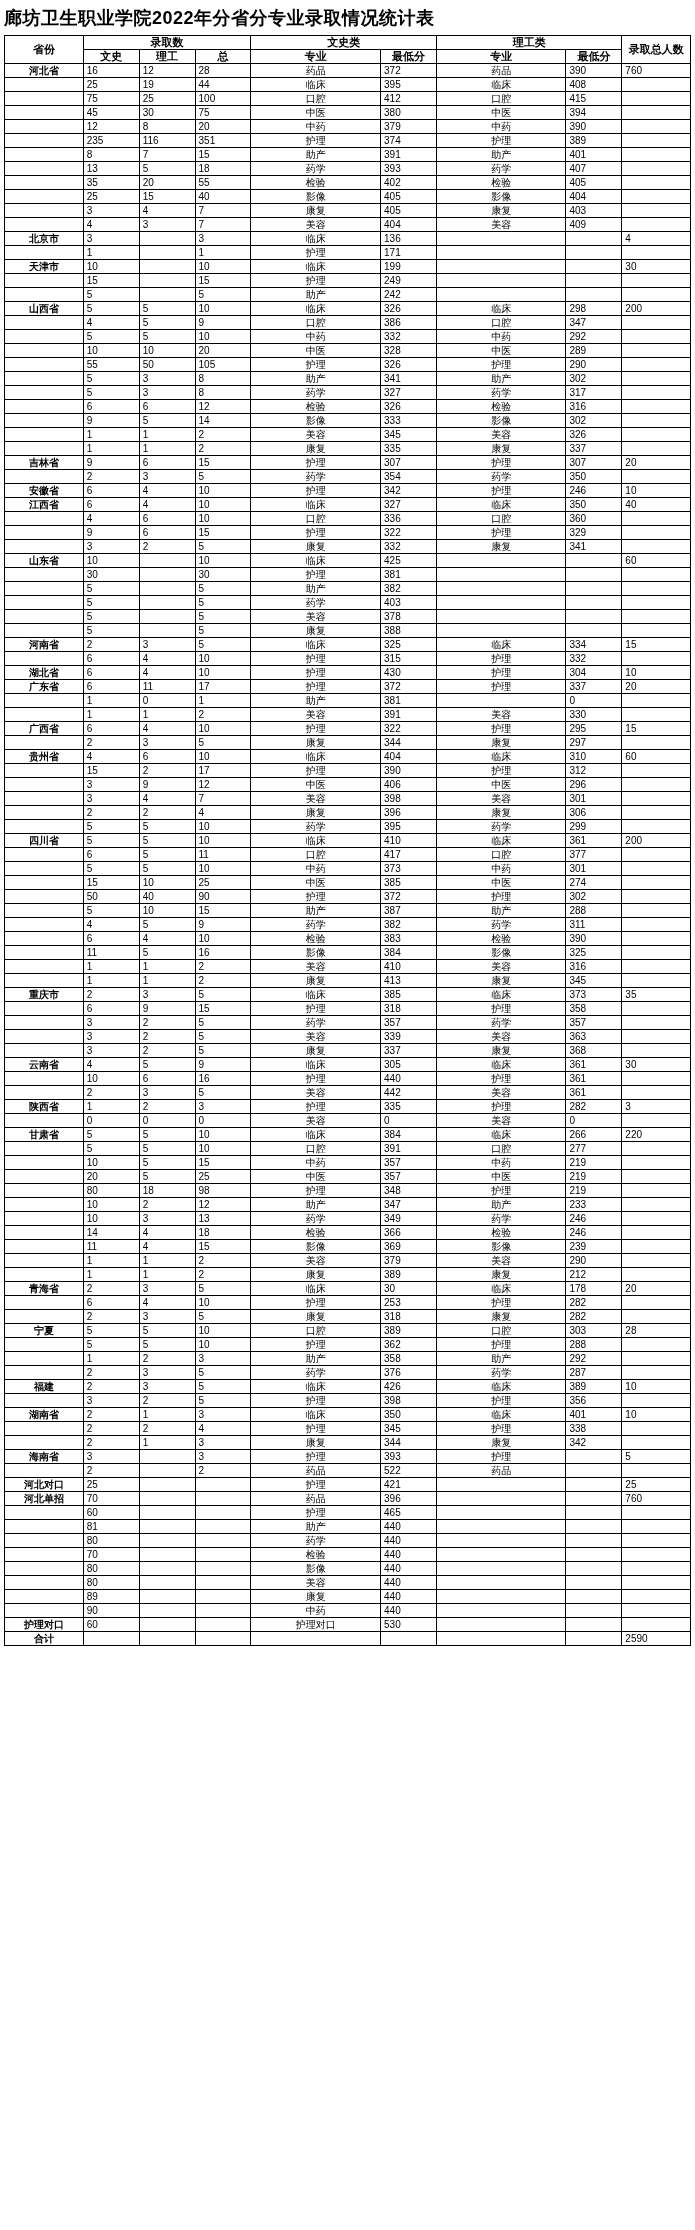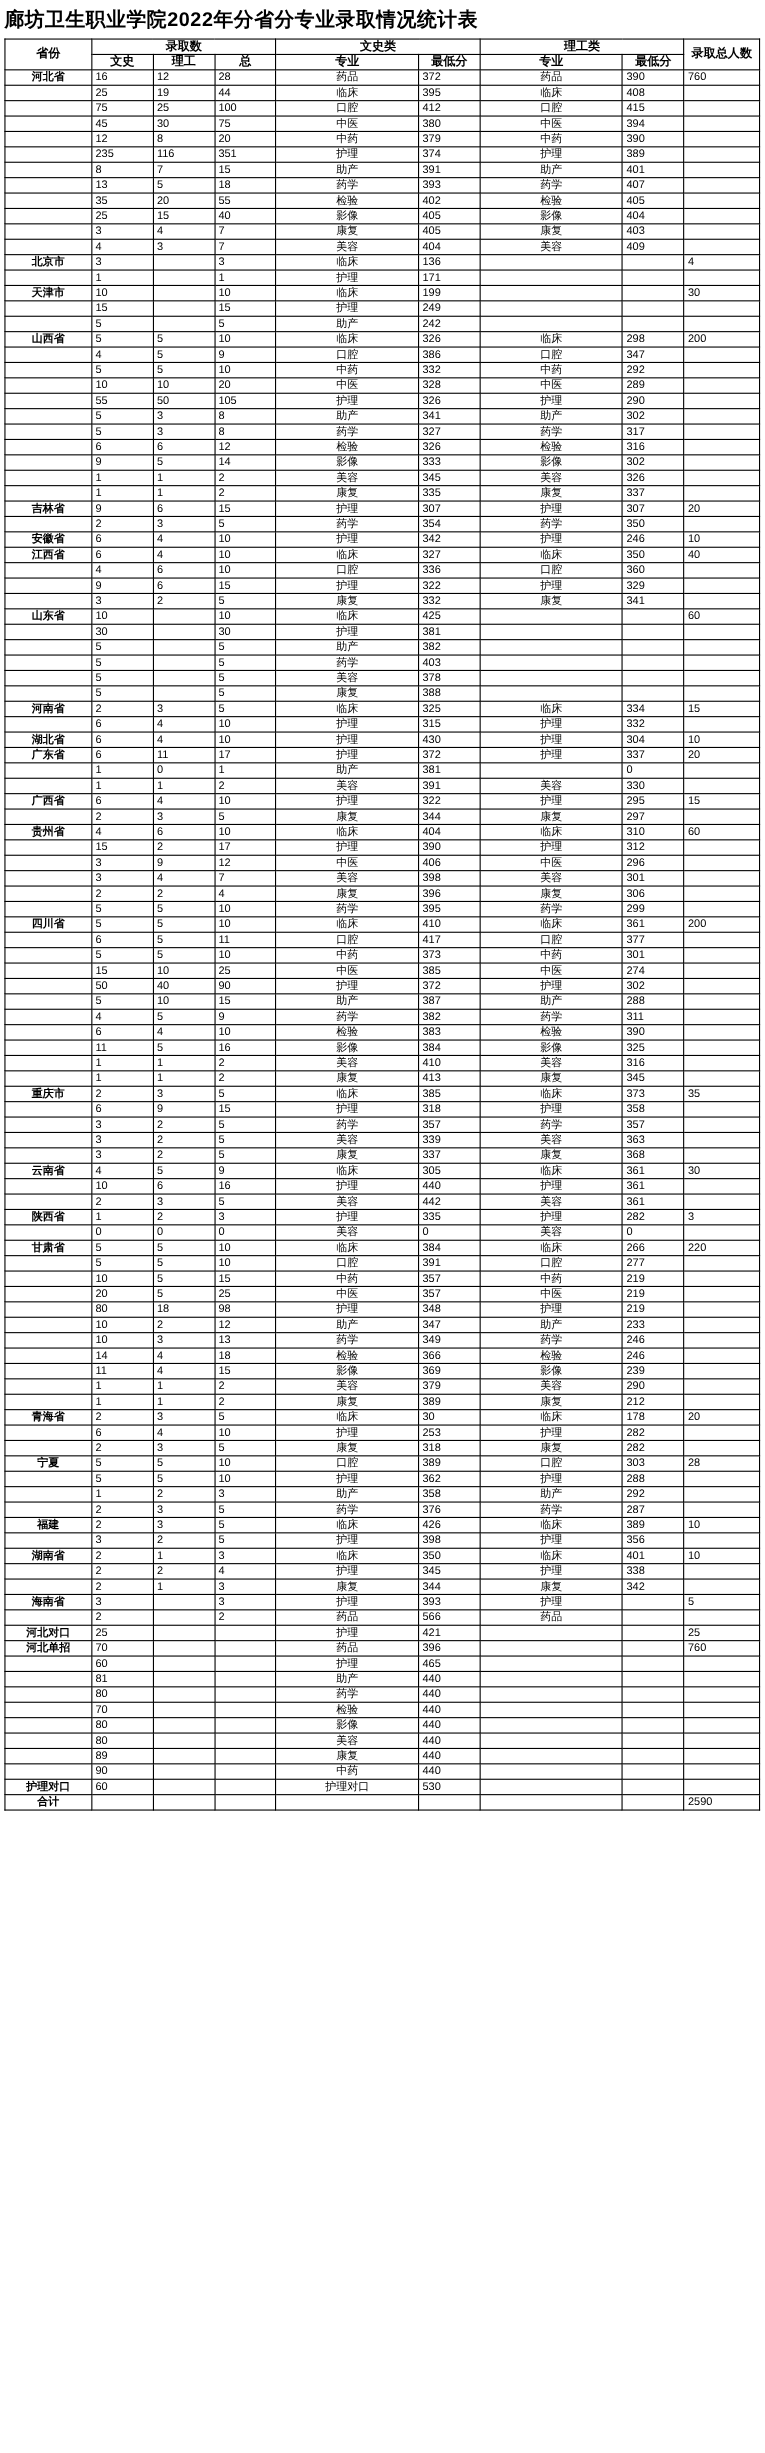--- a/index.html
+++ b/index.html
@@ -1168,21 +1168,21 @@
           <td class="c">护理</td>
           <td class="num"></td>
           <td class="num">5</td>
         </tr>
         <tr>
           <td class="prov"></td>
           <td class="num">2</td>
           <td class="num"></td>
           <td class="num">2</td>
           <td class="c">药品</td>
-          <td class="num">566</td>
+          <td class="num">522</td>
           <td class="c">药品</td>
           <td class="num"></td>
           <td class="num"></td>
         </tr>
         <tr>
           <td class="prov">河北对口</td>
           <td class="num">25</td>
           <td class="num"></td>
           <td class="num"></td>
           <td class="c">护理</td>

